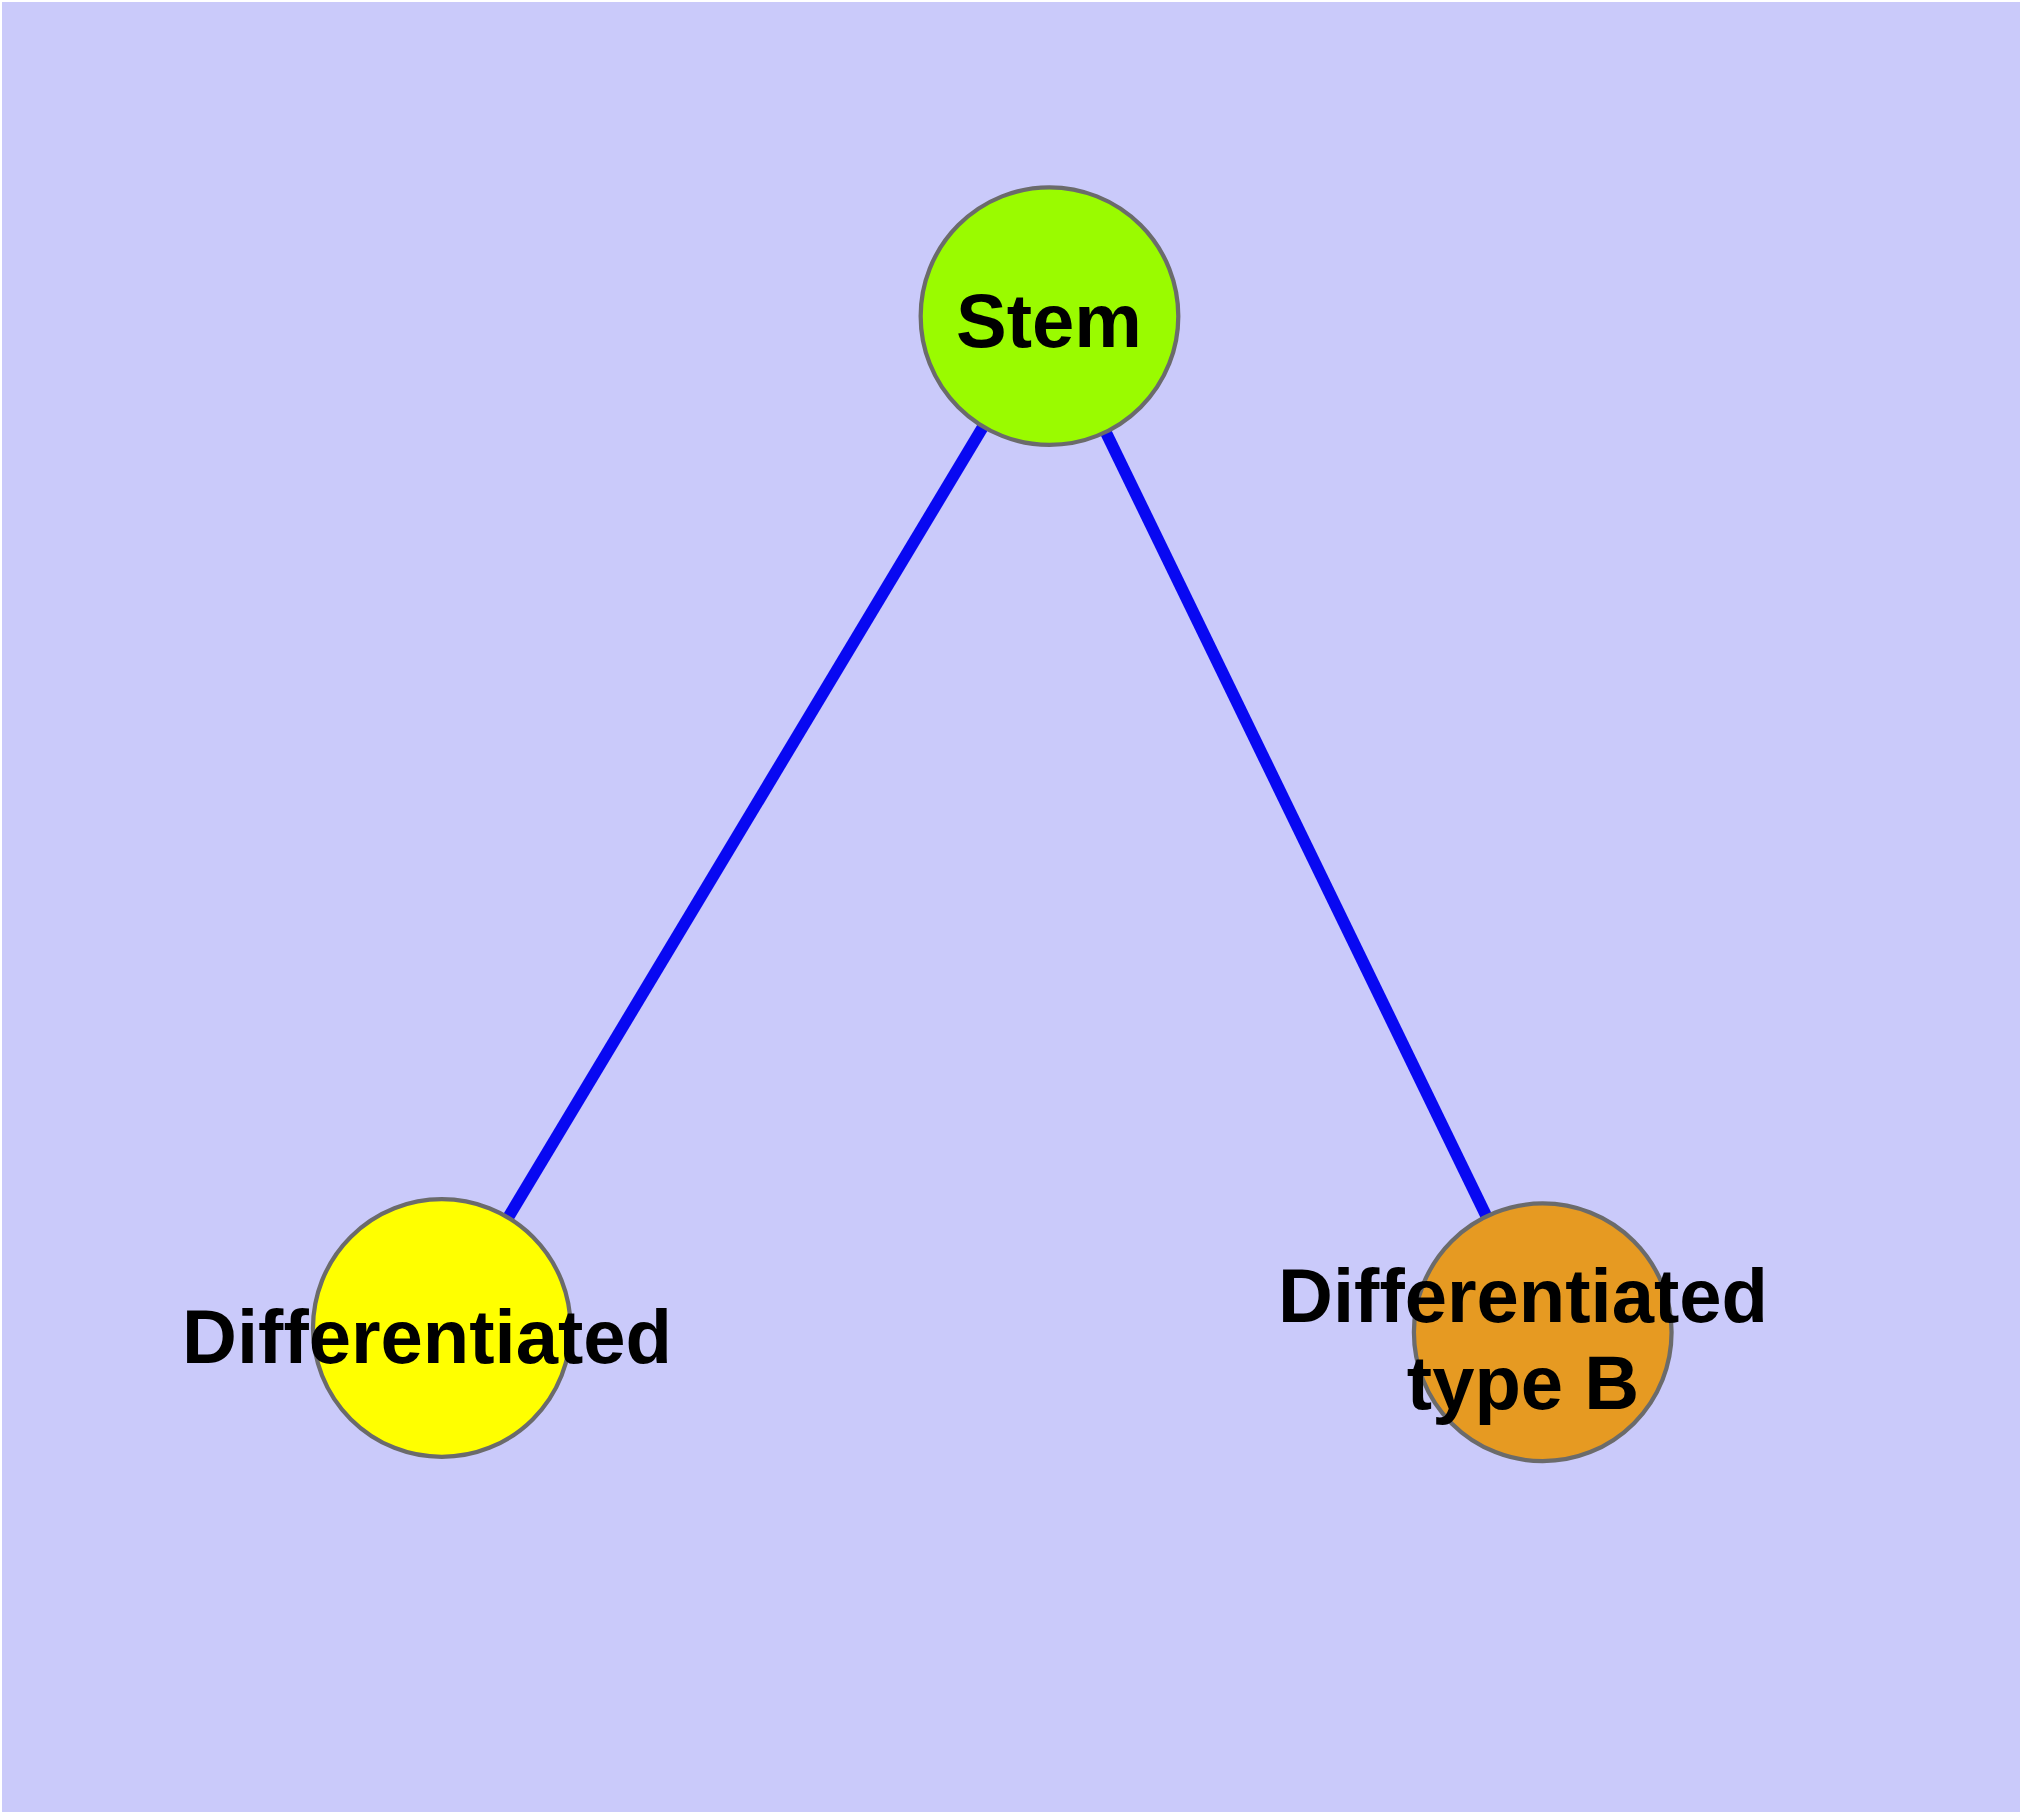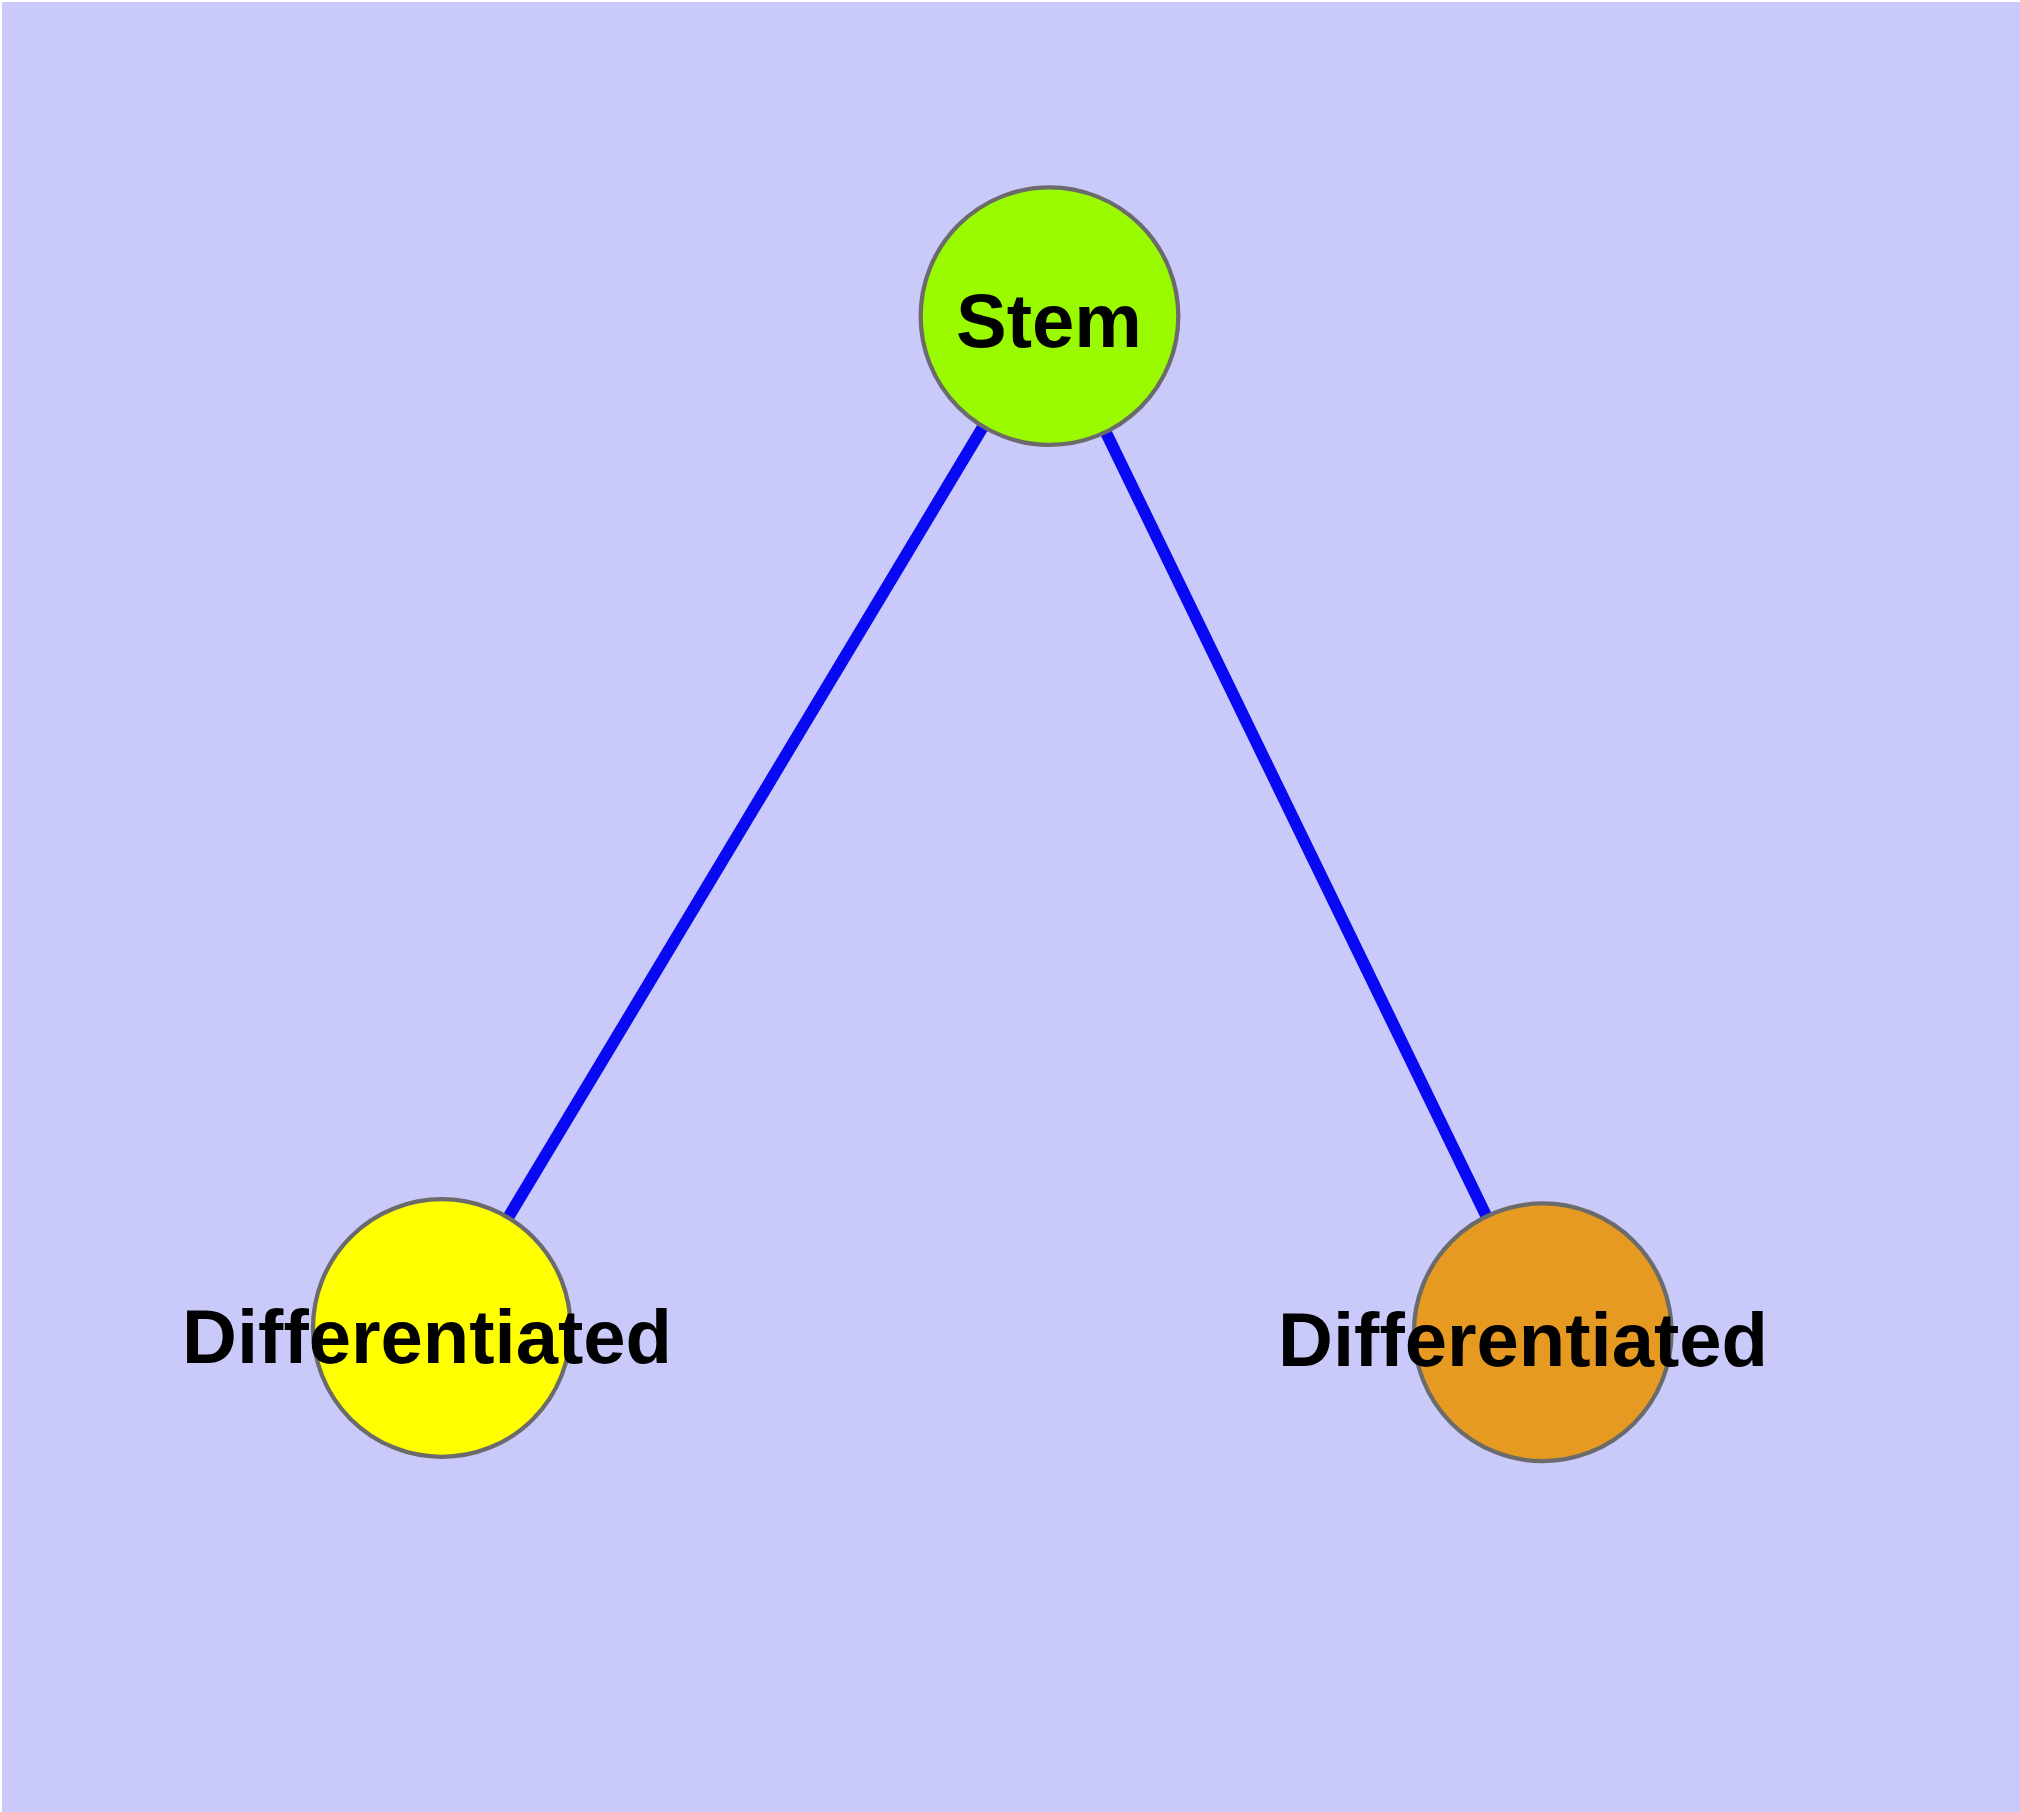--- a/index.html
+++ b/index.html
@@ -68,16 +68,17 @@
   </svg>
 
   <div class="node-label" style="left:1049px; top:320px;">Stem</div>
 
   <div class="node-label" style="left:427px; top:1336px;">
     <div>Differentiated</div>
   </div>
 
   <div class="node-label" style="left:1523px; top:1339px;">
     <div>Differentiated</div>
+    <div>type B</div>
   </div>
 
 </div>
 
 
 </body></html>

